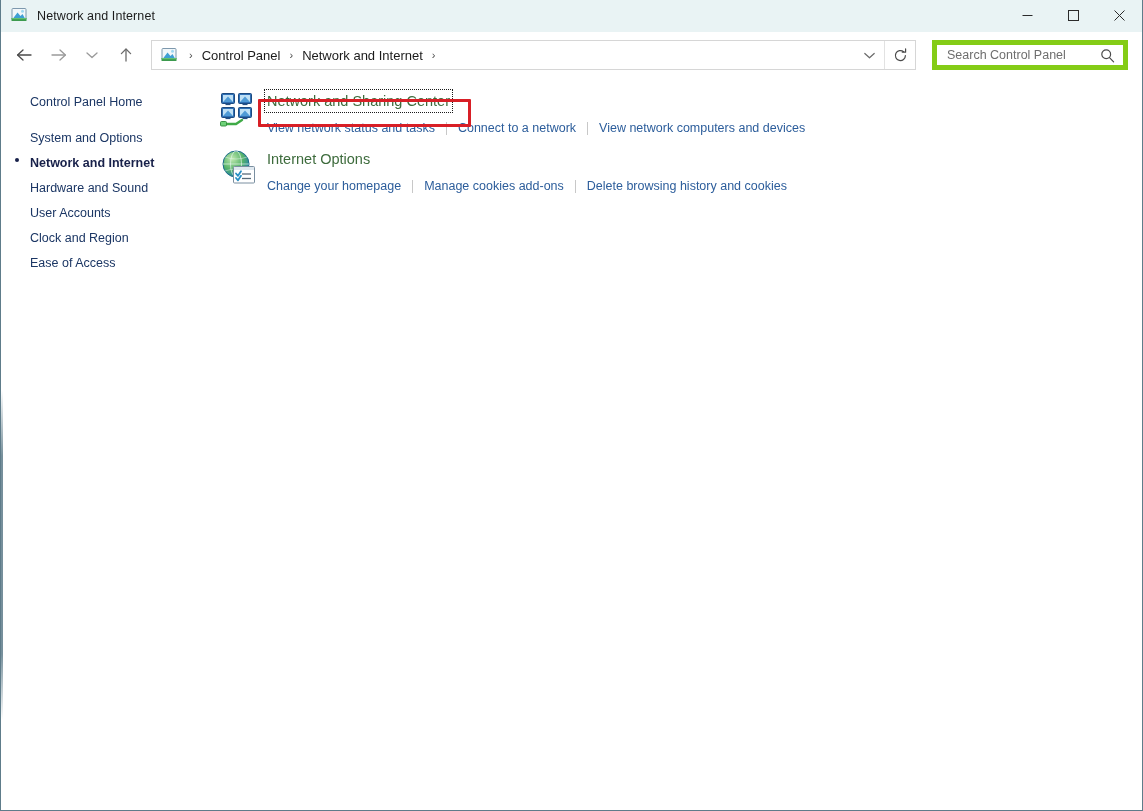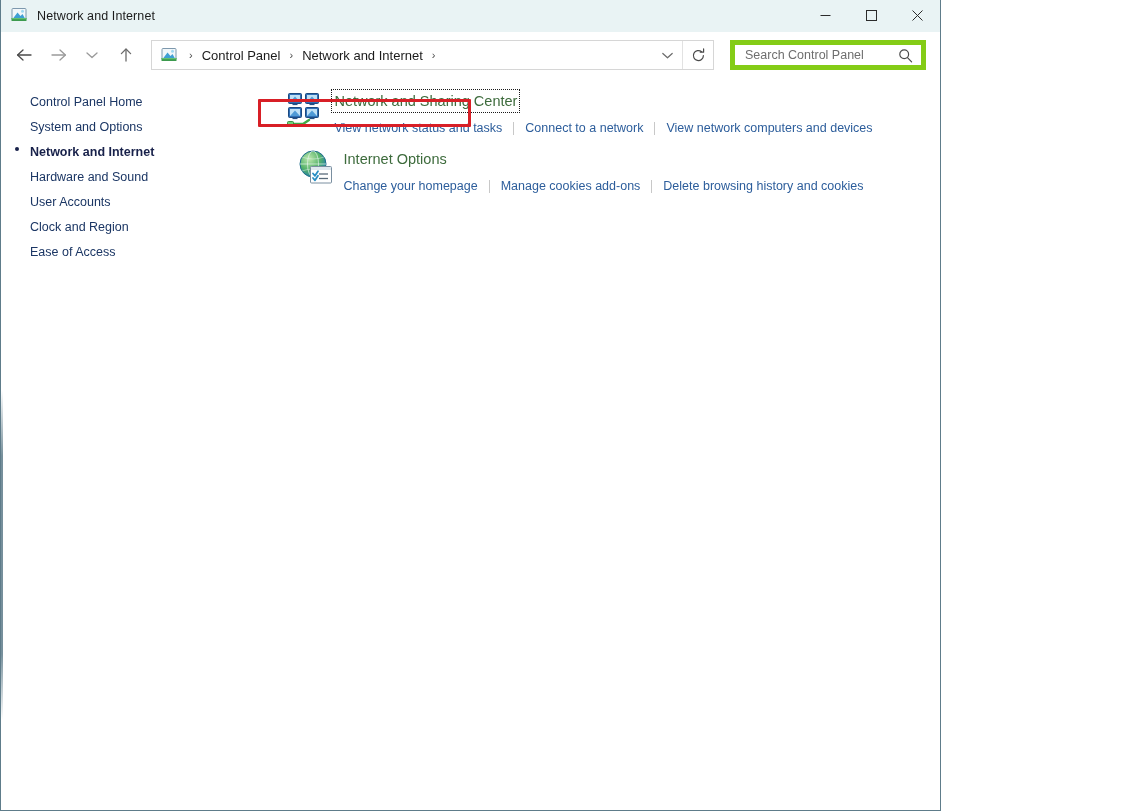--- a/index.html
+++ b/index.html
@@ -8,21 +8,21 @@
   html, body {
     width: 1143px;
     height: 811px;
     background: #ffffff;
     font-family: "Liberation Sans", sans-serif;
     overflow: hidden;
   }
 
   #window {
     position: relative;
-    width: 941px;
+    width: 1143px;
     height: 811px;
     background: #ffffff;
     border: 1px solid #5e7c8a;
     border-top: none;
     overflow: hidden;
   }
 
   
   #titlebar {
     position: relative;
@@ -174,21 +174,21 @@
   }
   .side-item {
     position: relative;
     padding: 4px 10px 4px 29px;
     font-size: 12.5px;
     line-height: 17px;
     color: #1b3664;
     cursor: default;
     max-width: 200px;
   }
-  .side-item.home { }
+  .side-item.home { margin-bottom: 11px; }
   .side-item.current {
     font-weight: bold;
     color: #18214a;
   }
   .side-item.current::before {
     content: "";
     position: absolute;
     left: 14px;
     top: 7px;
     width: 4px;
@@ -200,21 +200,20 @@
   
   #main {
     flex: 1;
     padding: 11px 0 0 0;
     position: relative;
   }
   .category {
     display: flex;
     align-items: flex-start;
     padding: 0 0 10px 4px;
-    justify-content: center;
   }
   .cat-icon {
     width: 36px;
     height: 36px;
     flex: none;
     margin-right: 9px;
     margin-top: 2px;
     position: relative;
   }
   .cat-text { padding-top: 1px; }

